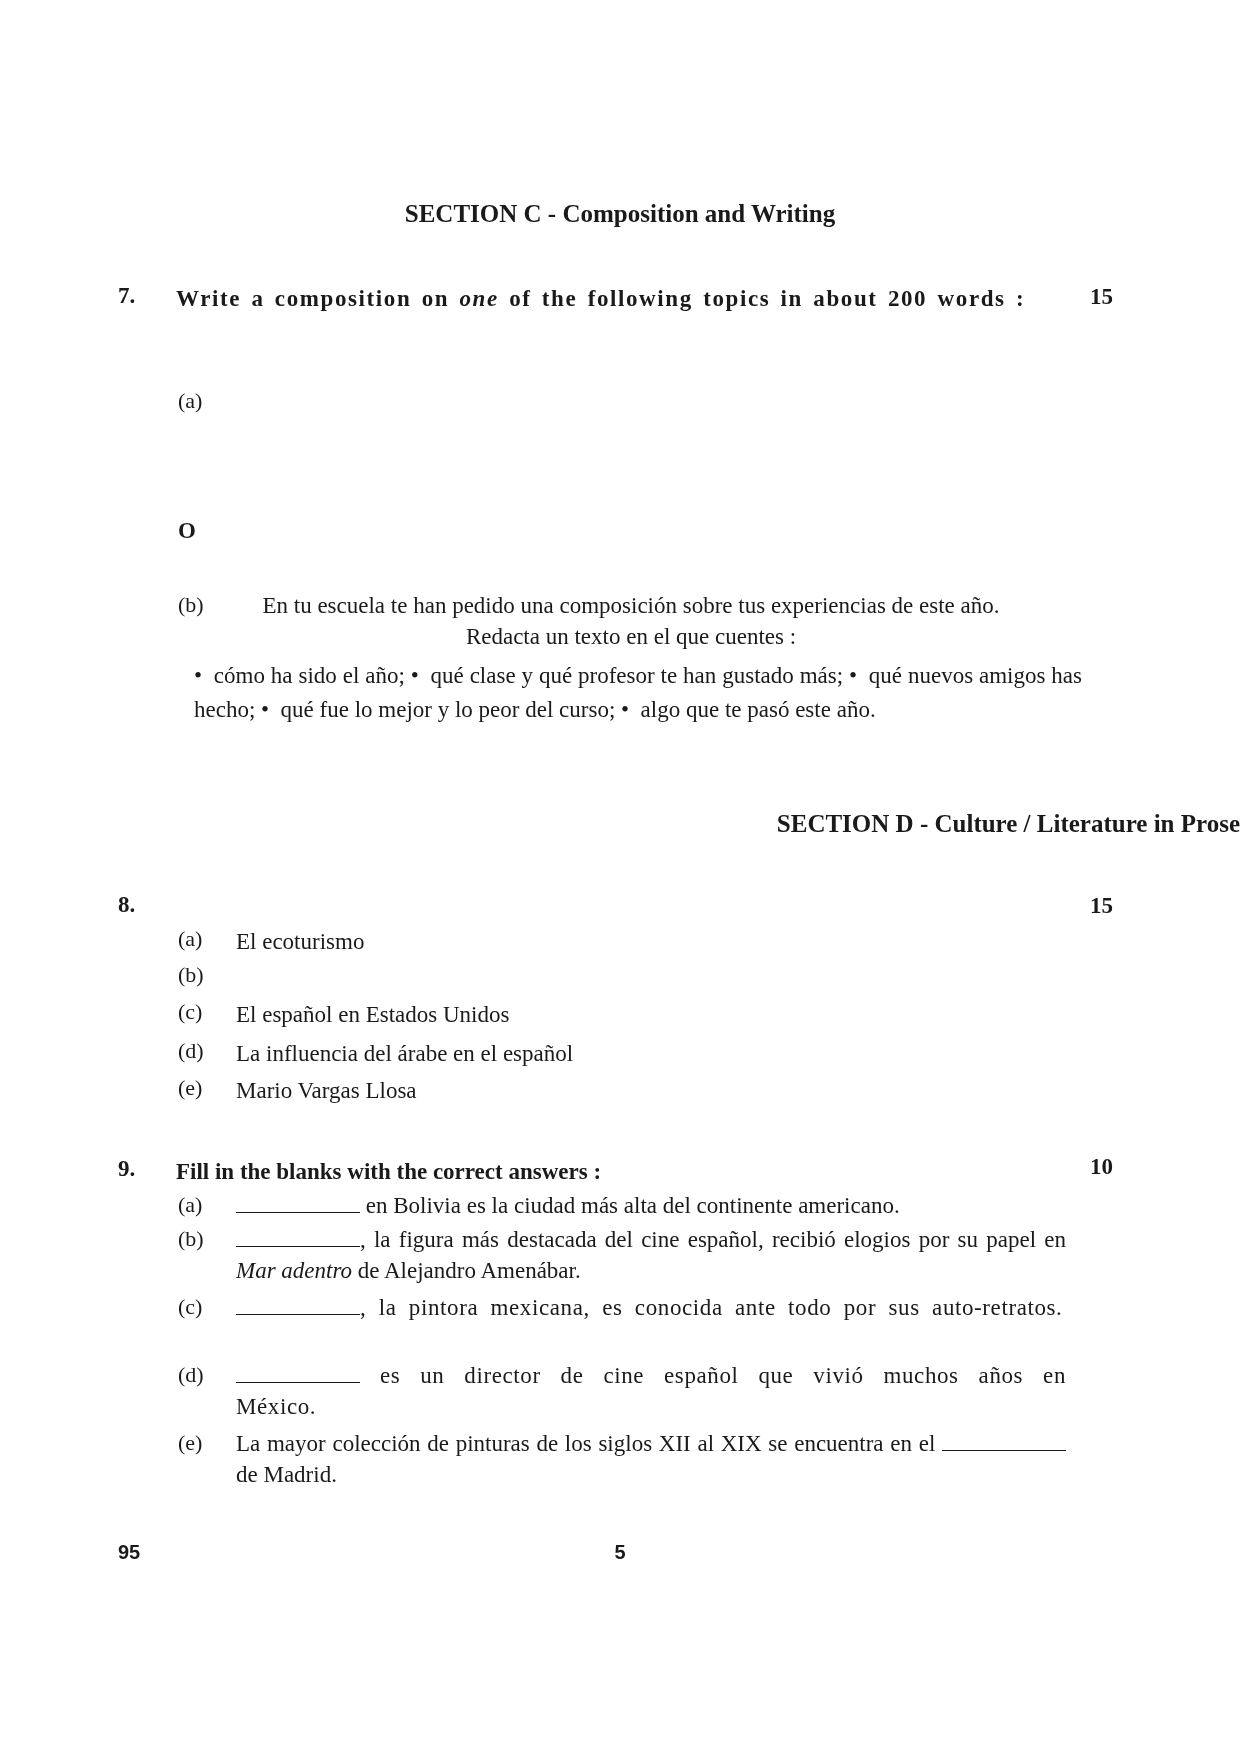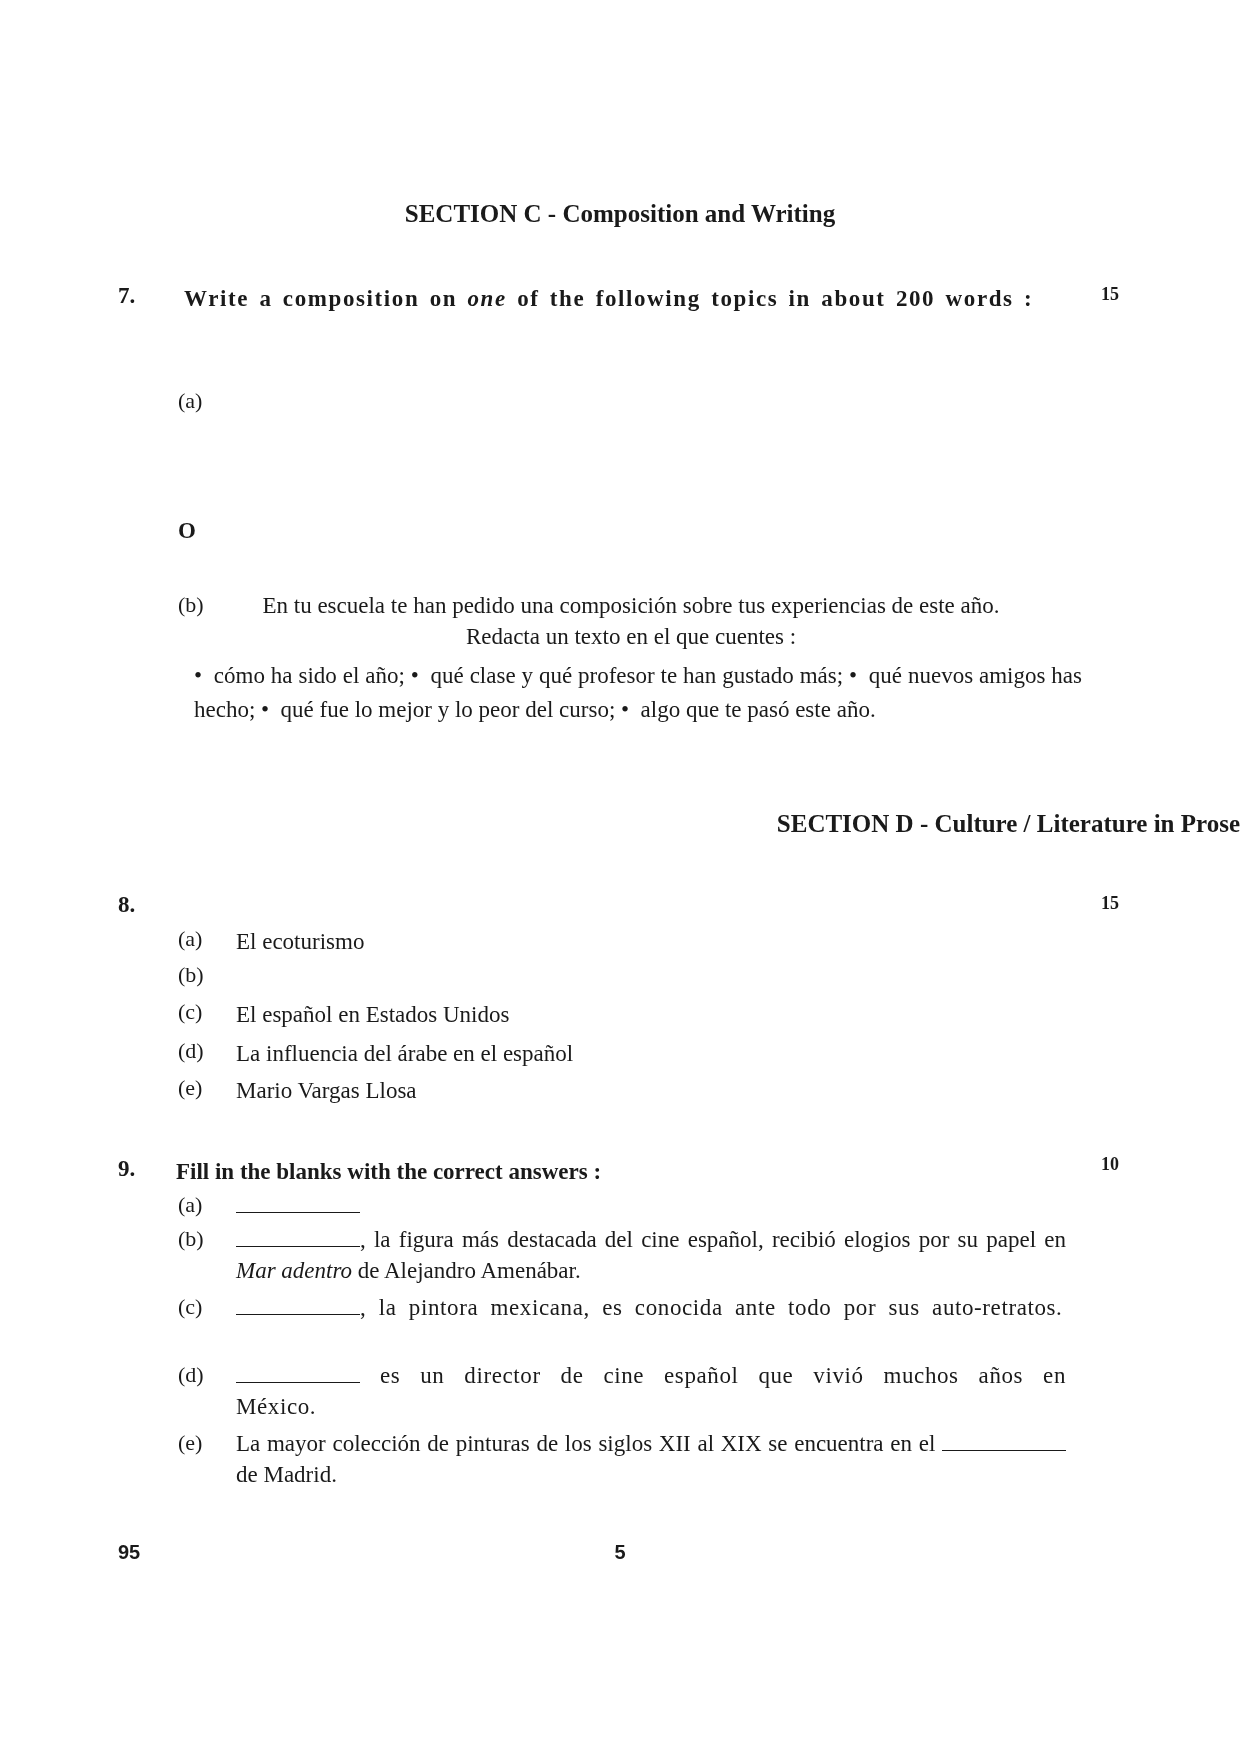--- a/index.html
+++ b/index.html
@@ -8,21 +8,21 @@
     font-family: "DejaVu Serif", "Liberation Serif", serif;
     color: #1a1a1a;
   }
   .page { position: absolute; left: 0; top: 4px; width: 1236px; height: 1755px; }
   .abs { position: absolute; }
   .sec-title {
     left: 0; width: 1240px; text-align: center;
     font-family: "Liberation Serif", serif; font-weight: bold; font-size: 25px;
   }
   .qnum { left: 118px; font-weight: bold; font-size: 23px; font-family: "Liberation Serif", serif; }
-  .marks { left: 1090px; width: 40px; text-align: center; font-weight: bold; font-size: 18px; font-family: "Liberation Serif", serif; }
+  .marks { left: 1090px; width: 40px; text-align: left; font-weight: bold; font-size: 23px; font-family: "Liberation Serif", serif; }
   .qtext {
     left: 176px; width: 895px; font-weight: bold; font-size: 23px;
     font-family: "Liberation Serif", serif; line-height: 31px;
   }
   .q7text { letter-spacing: 1.6px; word-spacing: 3px; }
   .label { left: 178px; font-size: 22px; font-family: "Liberation Serif", serif; }
   .body {
     left: 236px; width: 830px; font-size: 23px; line-height: 31px;
     font-family: "Liberation Serif", serif; text-align: justify;
   }
@@ -39,21 +39,21 @@
   i { font-style: italic; }
 </style>
 </head>
 <body>
 
 <div class="page">
 
   <div class="abs sec-title" style="top:196px;">SECTION C - Composition and Writing</div>
 
   <div class="abs qnum" style="top:279px;">7.</div>
-  <div class="abs qtext q7text" style="top:279px;margin-left:8px;"><span>Write a composition on </span><i>one</i><span> of the following topics in about 200 words :</span></div>
+  <div class="abs qtext q7text" style="top:279px;"><span>Write a composition on </span><i>one</i><span> of the following topics in about 200 words :</span></div>
   <div class="abs marks" style="top:280px;">15</div>
 
   <div class="abs label" style="top:384px;">(a)</div>
 
   <div class="abs" style="left:178px; top:514px; font-weight:bold; font-size:23px; font-family:'Liberation Serif',serif;">O</div>
 
   <div class="abs label" style="top:588px;">(b)</div>
   <div class="abs body" style="top:586px; width:790px; text-align:center;">En tu escuela te han pedido una composición sobre tus experiencias de este año.  Redacta un texto en el que cuentes :</div>
 
   <div class="abs bullets" style="top:655px;" id="bullets"><span>•&nbsp; cómo ha sido el año; </span><span>•&nbsp; qué  clase y qué profesor te han gustado más; </span><span>•&nbsp; qué nuevos amigos has hecho; </span><span>•&nbsp; qué fue lo mejor y lo peor del curso; </span><span>•&nbsp; algo que te pasó este año.</span></div>
@@ -84,21 +84,21 @@
         <div class="abs body">Mario Vargas Llosa</div>
       </div>
     </div>
 
   <div class="abs qnum" style="top:1152px;">9.</div>
   <div class="abs qtext" style="top:1152px;">Fill in the blanks with the correct answers :</div>
   <div class="abs marks" style="top:1150px;">10</div>
 
   <div id="q9-list">
       <div class="abs label" style="top: 1188px;">(a)</div>
-      <div class="abs body" style="top: 1186px;"><span class="blank"></span></div>
+      <div class="abs body" style="top: 1186px;"><span class="blank"></span><span> en Bolivia es la ciudad más alta del continente americano.</span></div>
       <div class="abs label" style="top: 1222px;">(b)</div>
       <div class="abs body" style="top: 1220px;"><span class="blank"></span><span>, la figura más destacada del cine español, recibió elogios por su papel en </span><i>Mar adentro</i><span> de Alejandro Amenábar.</span></div>
       <div class="abs label" style="top: 1290px;">(c)</div>
       <div class="abs body" style="top: 1288px; word-spacing: 6px; letter-spacing: 0.6px;"><span class="blank"></span><span>, la pintora mexicana, es conocida ante todo por sus auto-retratos.</span></div>
       <div class="abs label" style="top: 1358px;">(d)</div>
       <div class="abs body" style="top: 1356px; word-spacing: 6px; letter-spacing: 0.6px;"><span class="blank"></span><span> es un director de cine español que vivió muchos años en México.</span></div>
       <div class="abs label" style="top: 1426px;">(e)</div>
       <div class="abs body" style="top: 1424px;"><span>La mayor colección de pinturas de los siglos XII al XIX se encuentra en el </span><span class="blank"></span><span> de Madrid.</span></div>
     </div>
 

